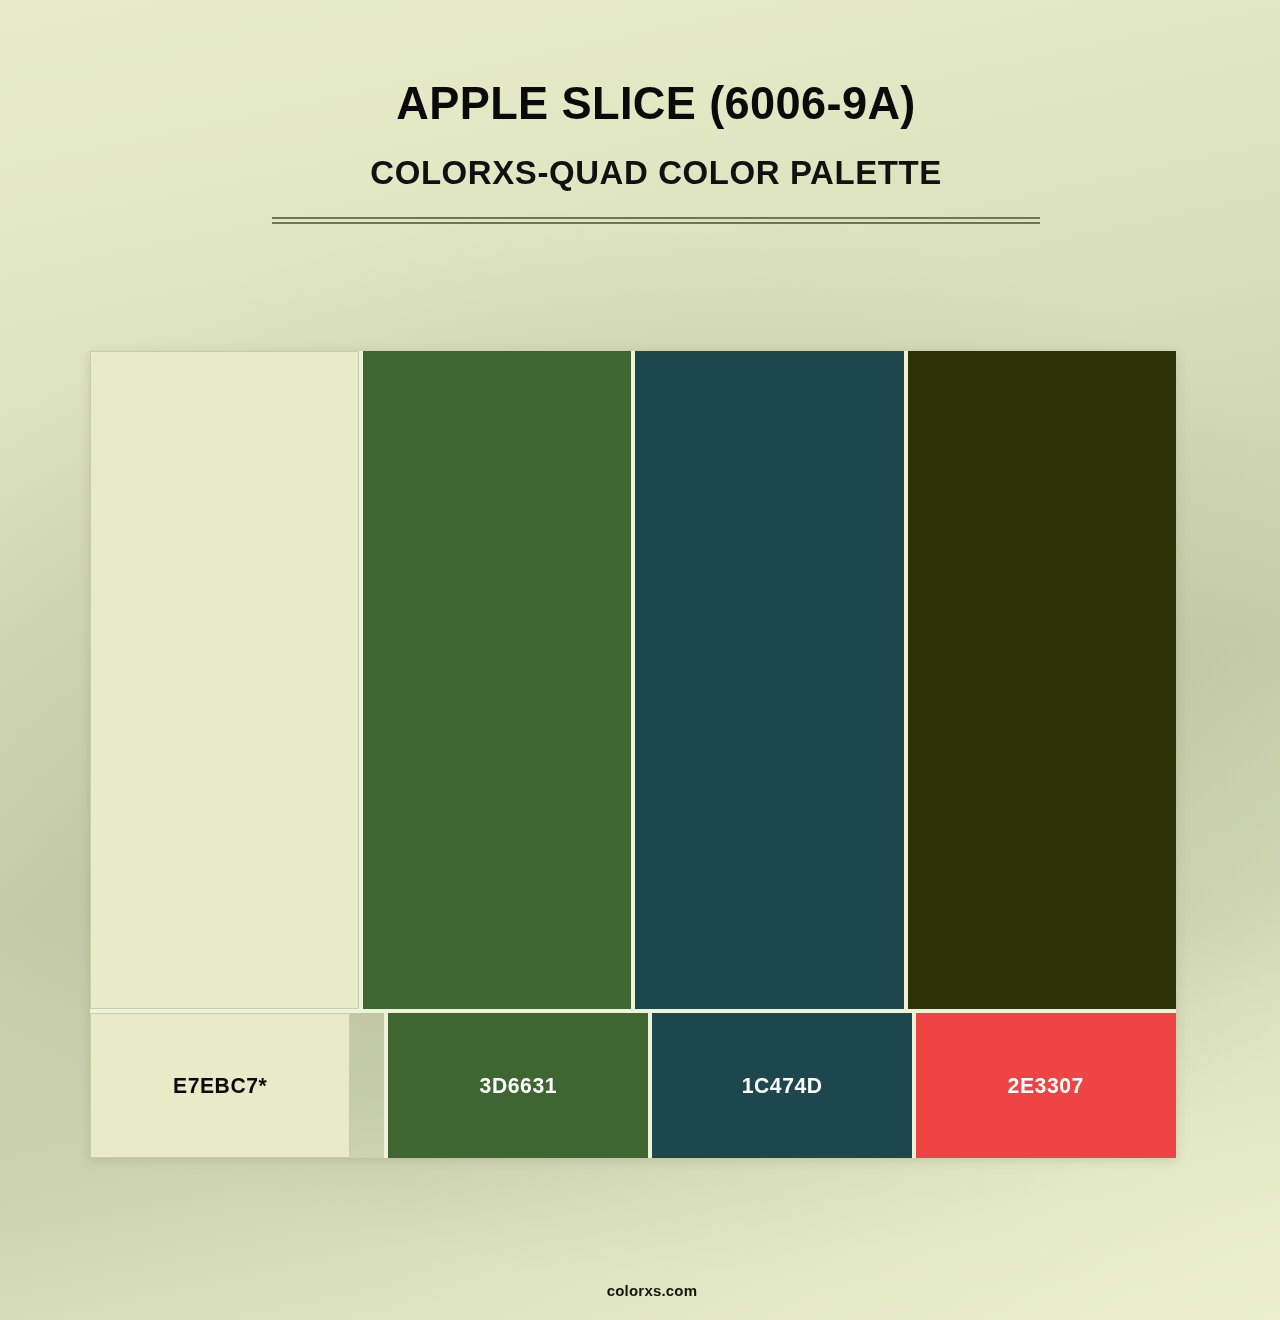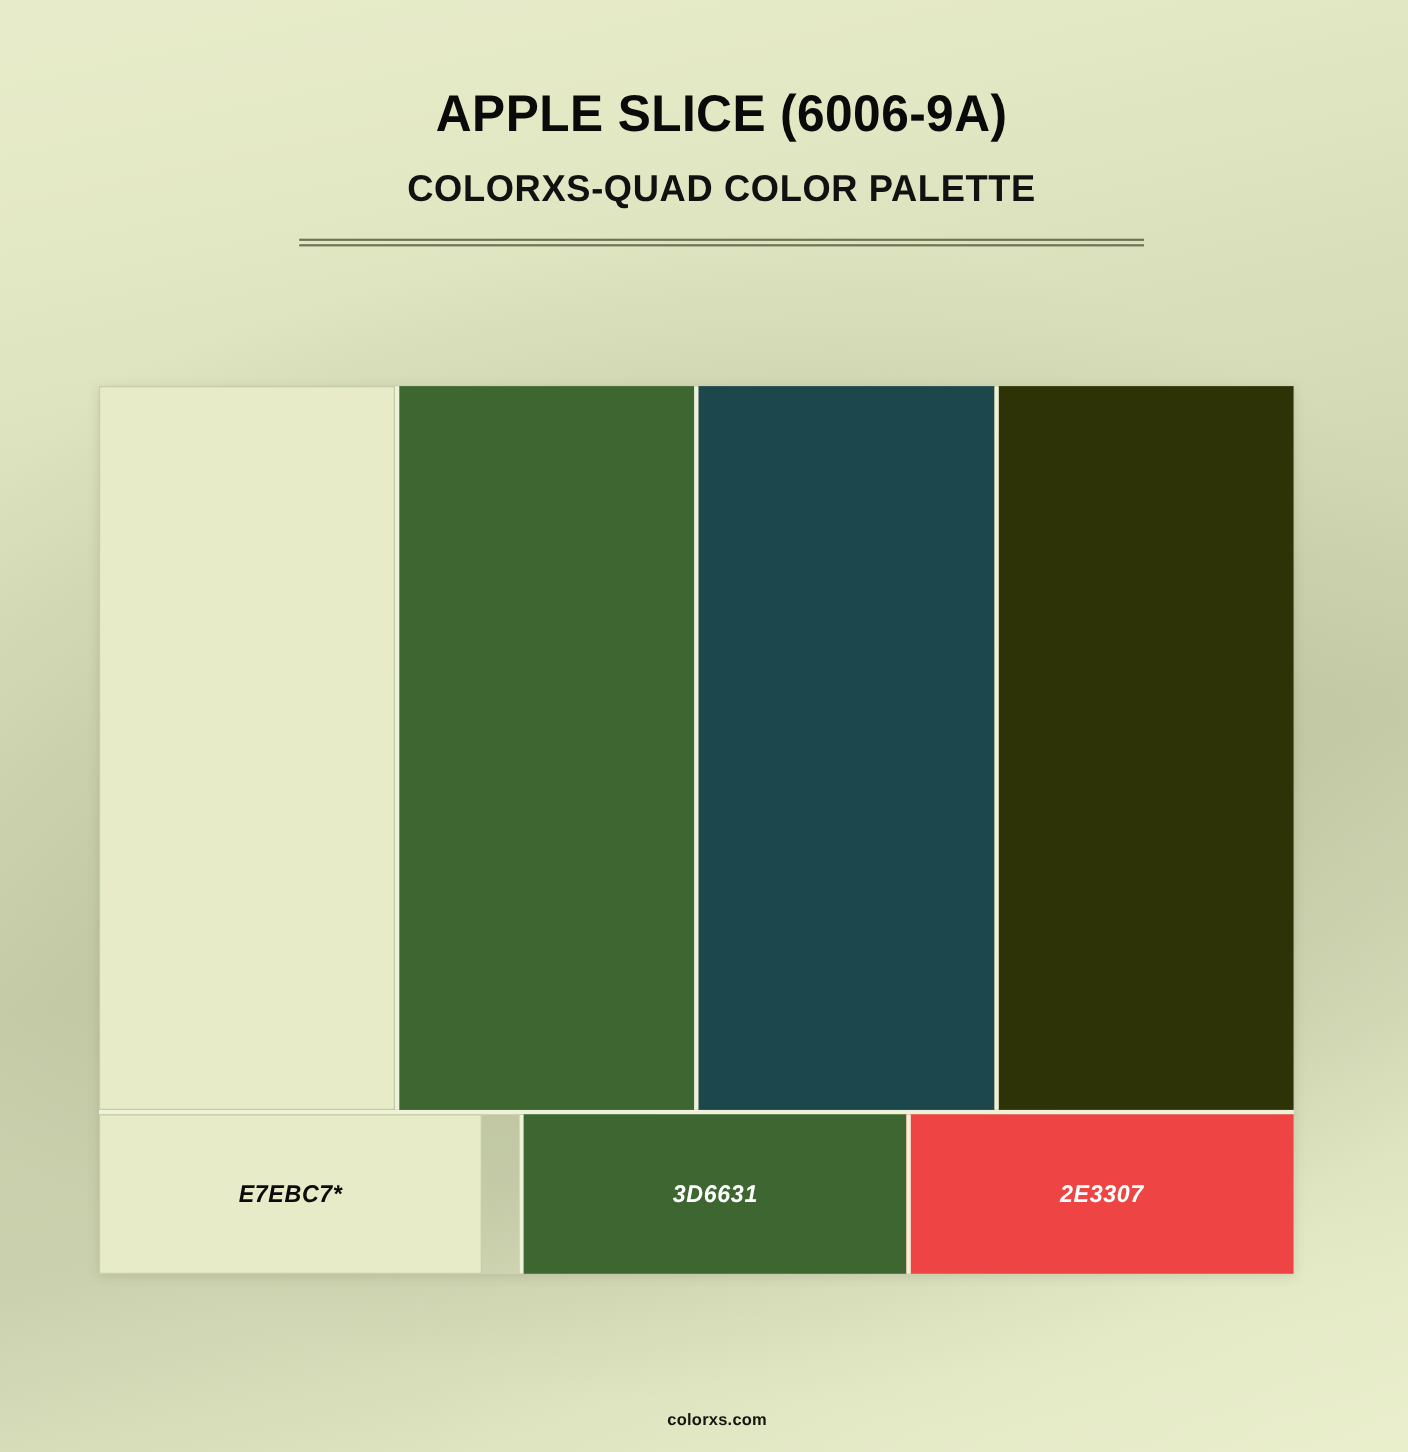--- a/index.html
+++ b/index.html
@@ -165,26 +165,29 @@
   </div>
 </div>
 
 <div class="palette">
   <div class="swatch-row">
     <div class="swatch pale-outline" style="background: rgb(231, 235, 199);"></div>
     <div class="swatch" style="background: rgb(61, 102, 49); border-left-color: rgb(238, 242, 216);"></div>
     <div class="swatch" style="background: rgb(28, 71, 77); border-left-color: rgb(238, 242, 216);"></div>
     <div class="swatch" style="background: rgb(46, 51, 7); border-left-color: rgb(238, 242, 216);"></div>
   </div>
-  <div class="label-row" style="border-top-color: rgb(238, 242, 216); font-style: italic;">
+  <div class="label-row" style="border-top-color: rgb(238, 242, 216);">
     <div class="label-cell pale-outline" style="background: rgb(231, 235, 199);">
       <span class="label-text" style="color: rgb(11, 11, 11);">E7EBC7*</span>
     </div>
     <div class="label-cell" style="background: rgb(61, 102, 49); border-left-color: rgb(238, 242, 216); margin-left: 34px;">
       <span class="label-text" style="color: rgb(255, 255, 255);">3D6631</span>
+    </div>
+    <div class="label-cell" style="background: rgb(28, 71, 77); border-left-color: rgb(238, 242, 216);">
+      <span class="label-text" style="color: rgb(255, 255, 255);">1C474D</span>
     </div>
     <div class="label-cell" style="background: #ef4444; border-left-color: rgb(238, 242, 216);">
       <span class="label-text" style="color: rgb(255, 255, 255);">2E3307</span>
     </div>
   </div>
 </div>
 
 <div class="footer">colorxs.com</div>
 
 </body></html>

